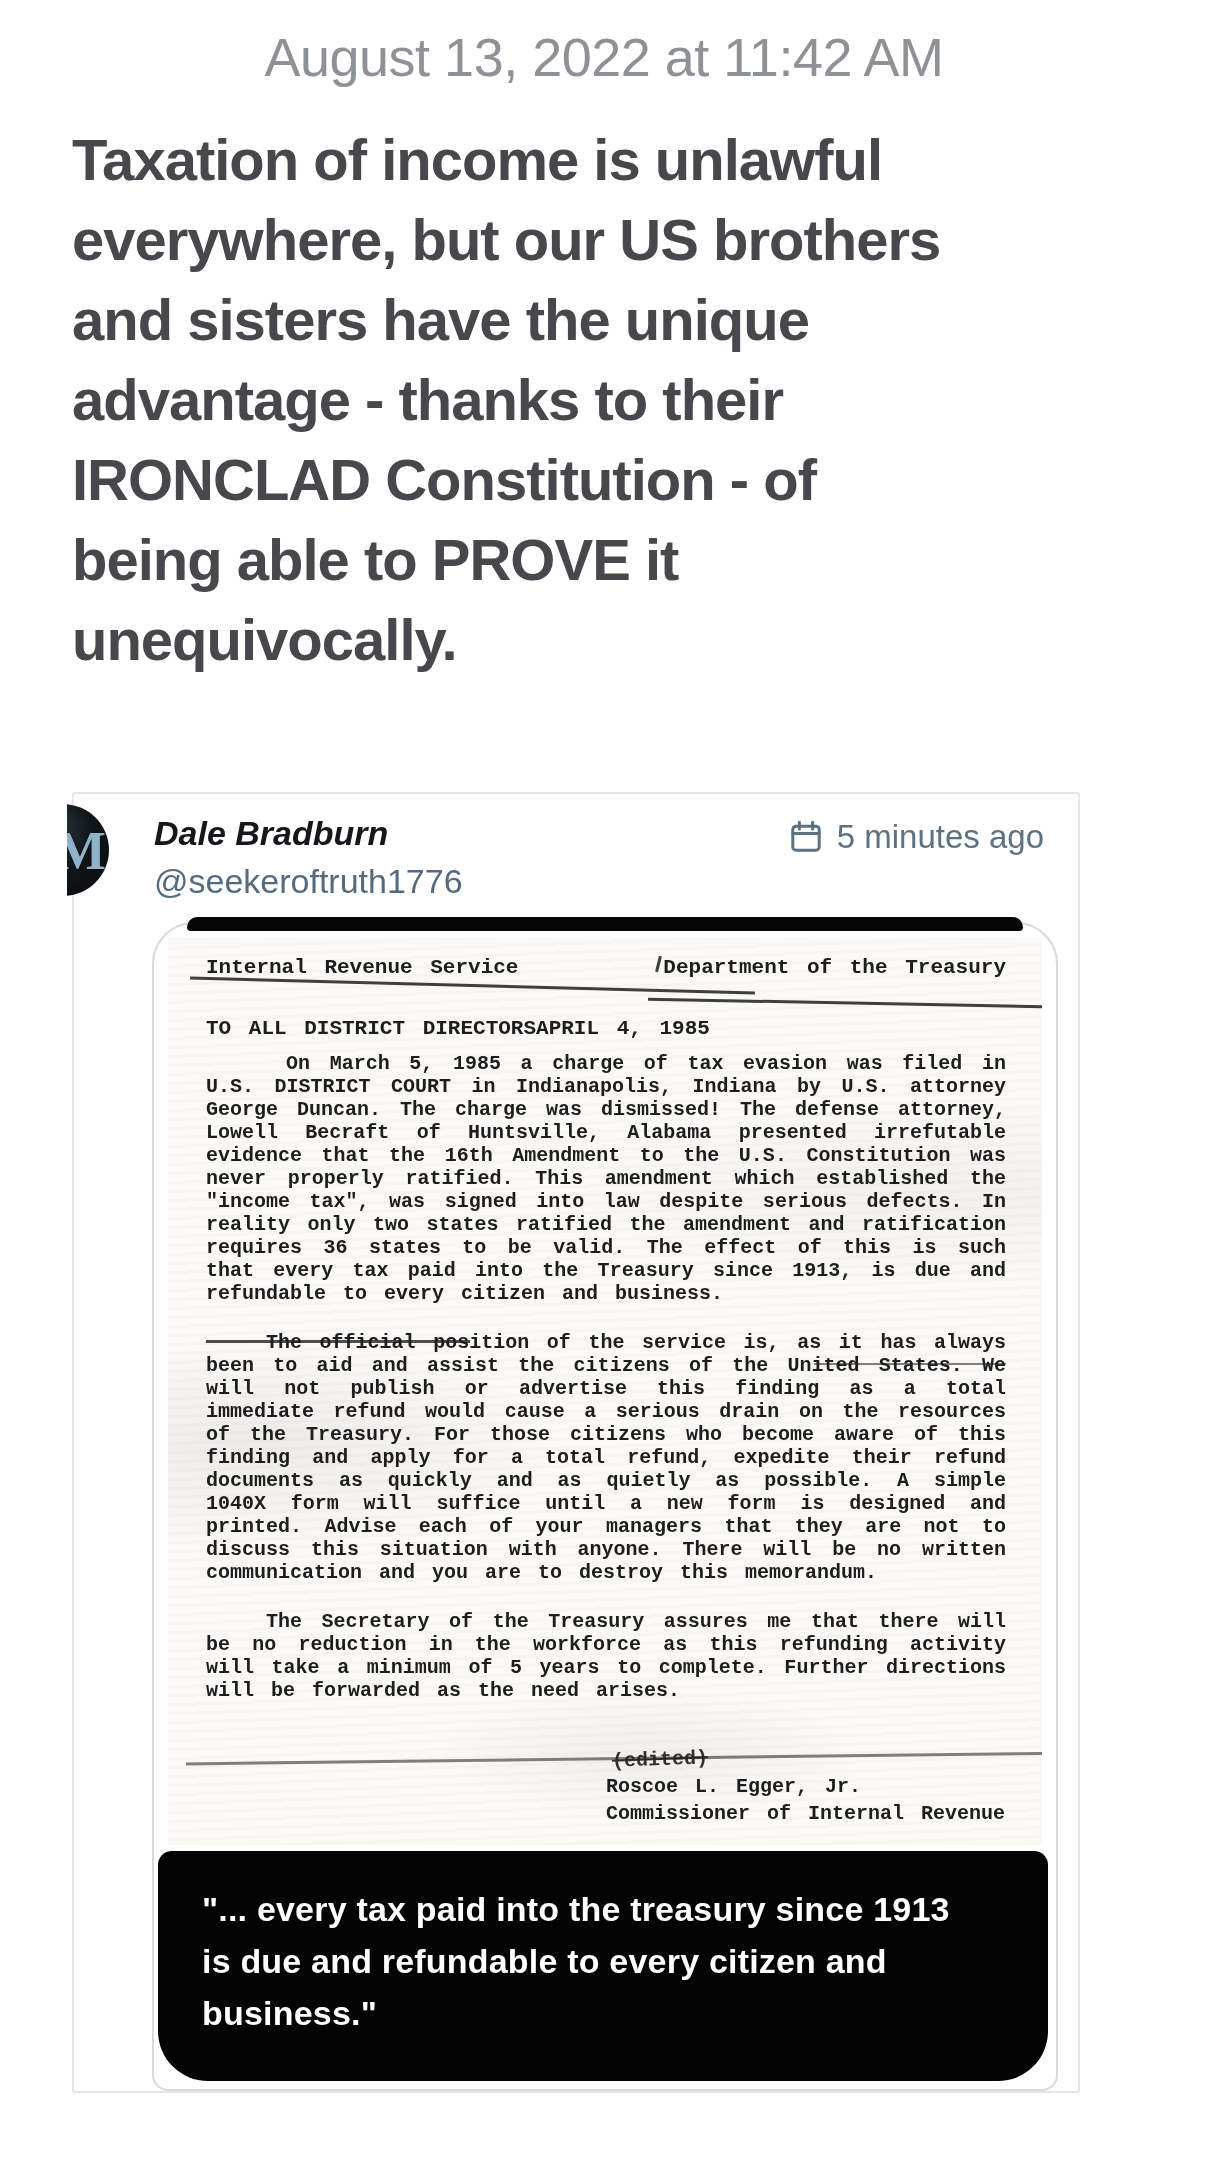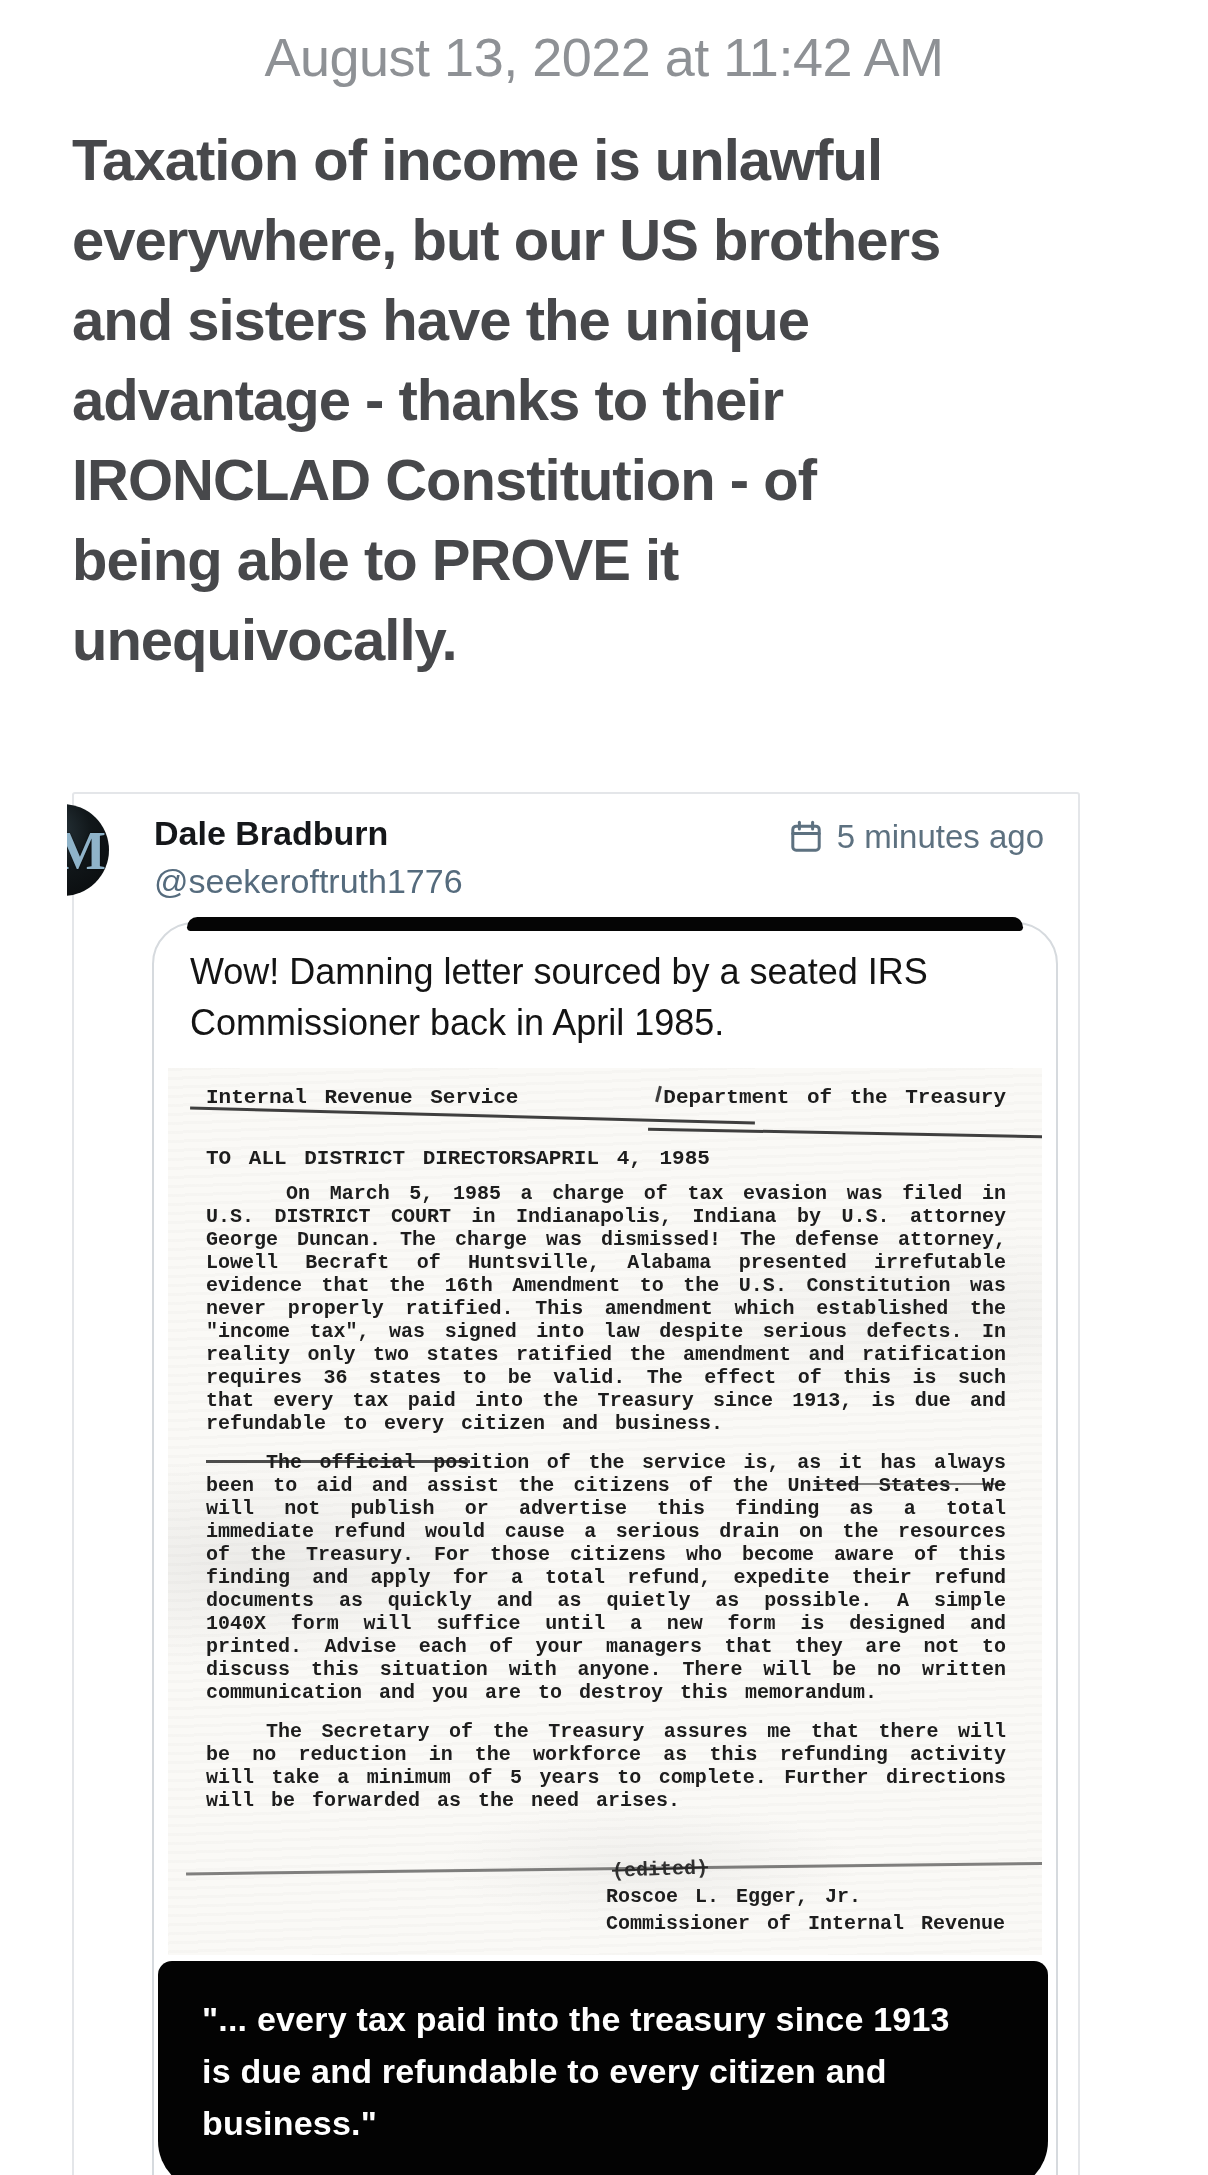--- a/index.html
+++ b/index.html
@@ -32,21 +32,21 @@
   }
   .avatar-circle {
     position:absolute; right:0; top:0; width:92px; height:92px; border-radius:50%;
     background:radial-gradient(circle at 38% 30%, #2b3940 0%, #11171a 45%, #080a0b 100%);
   }
   .avatar-m {
     position:absolute; right:3px; top:16px;
     font-size:54px; font-weight:700; color:#8fb3c9;
     text-shadow:0 0 2px rgba(0,0,0,0.8); font-family:"Liberation Serif", serif;
   }
-  .author-name { font-size:34px; font-weight:700; color:#15171a; }
+  .author-name { font-size:34px; font-weight:700; color:#15171a;font-style:italic; }
   .author-handle { margin-top:9px; font-size:34px; font-weight:400; color:#556b7d; }
   .time-row {
     position:absolute; top:24px; right:34px;
     display:flex; align-items:center; gap:13px;
     font-size:33px; color:#5d7180;
   }
   .cal-icon { width:36px; height:36px; display:block; }
   
   .bubble {
     position:relative; margin:4px 20px 0 78px;
@@ -70,21 +70,21 @@
     text-align:justify; word-spacing:5px;
     background-color:#faf9f6;
     background-image:
       radial-gradient(ellipse 430px 150px at 10% 56%, rgba(110,110,110,0.10), transparent 70%),
       radial-gradient(ellipse 520px 130px at 88% 28%, rgba(120,120,120,0.07), transparent 70%),
       radial-gradient(ellipse 300px 90px at 55% 90%, rgba(120,120,120,0.08), transparent 70%),
       repeating-linear-gradient(178deg, rgba(0,0,0,0.016) 0 3px, transparent 3px 9px);
   }
   .org-row { display:flex; justify-content:space-between; font-size:21px;gap:28px; }
   .addr-row { display:flex; justify-content:flex-start; margin-top:38px; padding-right:92px; font-size:21px; }
-  .para { margin-top:16px; }
+  .para { margin-top:26px; }
   .para.first { margin-top:12px; }
   .indent-lg { text-indent:4em; }
   .indent-md { text-indent:3em; }
   
   .scan-line { position:absolute; background:rgba(22,22,22,0.82); height:3px; }
   .scan-line.a1 { top:46px; left:22px; width:565px; transform:rotate(1.5deg); }
   .scan-line.a2 { top:64px; left:480px; width:452px; transform:rotate(1.1deg); height:3px; }
   .scan-line.a3 { top:18px; left:56%; width:3px; height:16px; transform:rotate(14deg); }
   .p2-strikes {
     background-image:
@@ -143,21 +143,20 @@
           <line x1="16.4" y1="2.2" x2="16.4" y2="6.6"></line>
           <line x1="3.2" y1="9.6" x2="20.8" y2="9.6"></line>
         </svg>
         <span>5 minutes ago</span>
       </div>
     </div>
 
     <div class="bubble">
       <div class="bubble-topbar"></div>
 
-      <div class="caption">Wow! Damning letter sourced by a seated IRS Commissioner back in April 1985.</div>
 
       <div class="letter">
         <div class="scan-line a1"></div>
         <div class="scan-line a2"></div>
         <div class="scan-line a3"></div>
 
         <div class="org-row">
           <span>Internal Revenue Service</span>
           <span>Department of the Treasury</span>
         </div>

